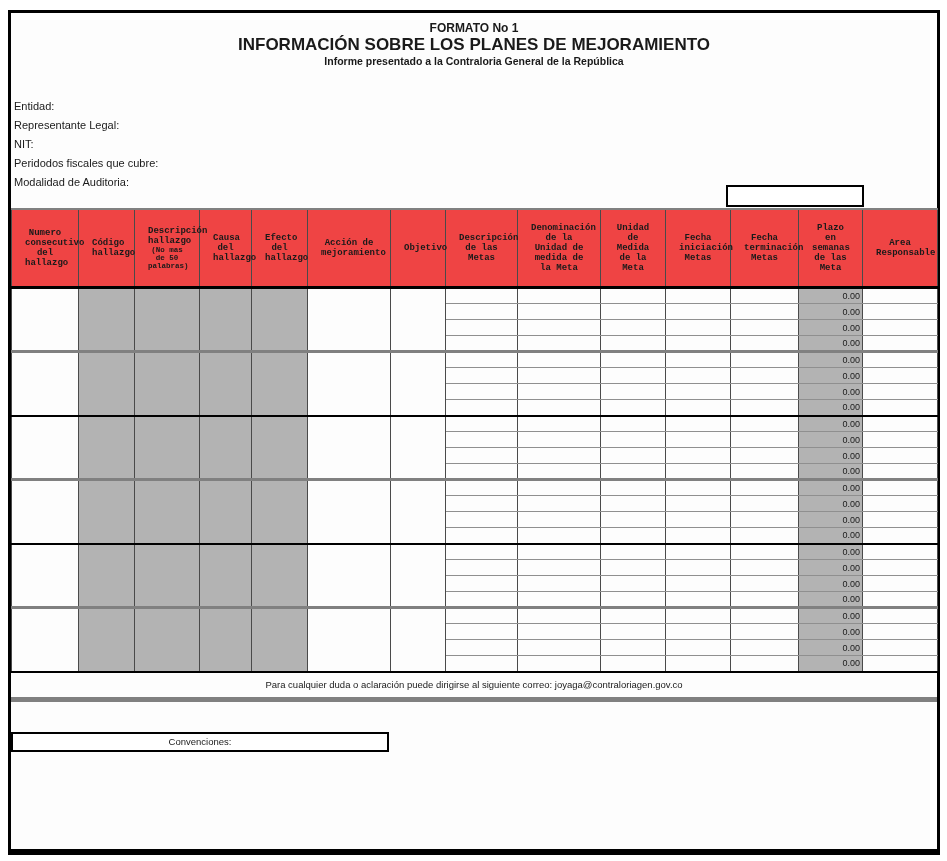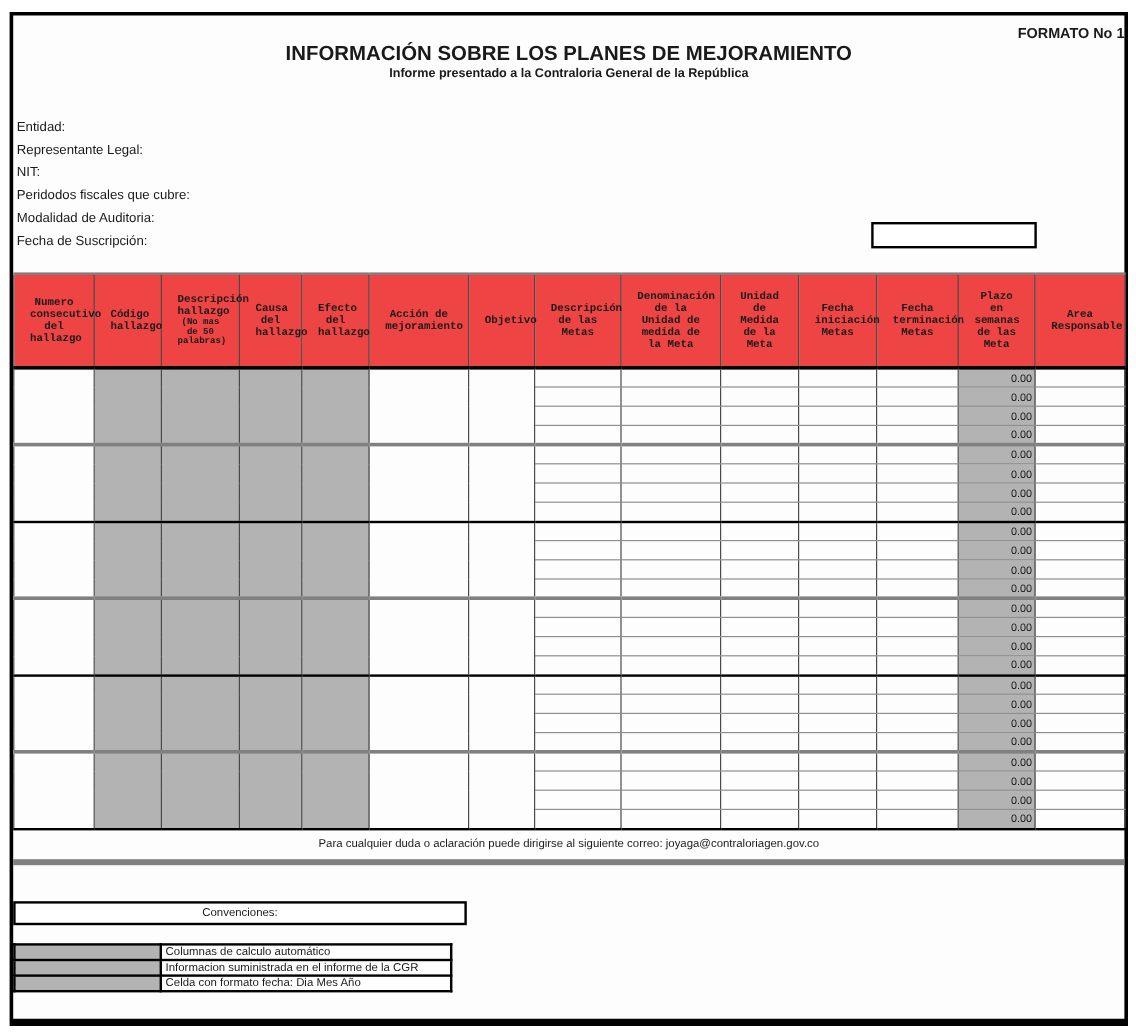--- a/index.html
+++ b/index.html
@@ -10,21 +10,21 @@
     color:#1a1a1a;
   }
   .frame {
     position:absolute; left:8px; top:10px; width:932px; height:845px;
     border:3px solid #000;
     border-bottom-width:6px;
     background:#fdfdfd;
   }
   
   .titles { padding-top:7px; text-align:center; }
-  .t1 { font-size:12px; font-weight:bold; line-height:16px;text-align:right; }
+  .t1 { font-size:12px; font-weight:bold; line-height:16px; }
   .t2 { font-size:17px; font-weight:bold; line-height:17px; }
   .t3 { font-size:10.5px; font-weight:bold; line-height:16px; }
   
   .info { margin-top:28px; padding-left:3px; }
   .info .row { font-size:11px; font-weight:normal; line-height:19px; white-space:nowrap; }
   .datebox {
     position:absolute; left:715px; top:172px; width:138px; height:22px;
     border:2px solid #000; background:#fff;
   }
   
@@ -76,21 +76,20 @@
     <div class="t2">INFORMACIÓN SOBRE LOS PLANES DE MEJORAMIENTO</div>
     <div class="t3">Informe presentado a la Contraloria General de la República</div>
   </div>
 
   <div class="info">
     <div class="row">Entidad:</div>
     <div class="row">Representante Legal:</div>
     <div class="row">NIT:</div>
     <div class="row">Peridodos fiscales que cubre:</div>
     <div class="row">Modalidad de Auditoria:</div>
-    <div class="row">Fecha de Suscripción:</div>
   </div>
 
   <div class="datebox"></div>
 
   <table class="main">
     <thead>
       <tr>
         <th class="w1">Numero consecutivo del hallazgo</th>
         <th class="w2 sh">Código hallazgo</th>
         <th class="w3 sh"><span>Descripción hallazgo</span><span class="sub-small">(No mas de 50 palabras)</span></th>
@@ -368,30 +367,14 @@
         </tr>
       </tbody>
   </table>
 
   <div class="note">Para cualquier duda o aclaración puede dirigirse al siguiente correo: joyaga@contraloriagen.gov.co</div>
 
   <div class="convbox">
     <span>Convenciones:</span>
   </div>
 
-  <table class="legend">
-    <tbody>
-        <tr>
-      <td class="sw"></td>
-      <td class="txt">Columnas de calculo automático</td>
-    </tr>
-    <tr>
-      <td class="sw"></td>
-      <td class="txt">Informacion suministrada en el informe de la CGR</td>
-    </tr>
-    <tr>
-      <td class="sw"></td>
-      <td class="txt">Celda con formato fecha: Dia Mes Año</td>
-    </tr>
-  </tbody>
-    </table>
 
 </div>
 
 </body></html>

